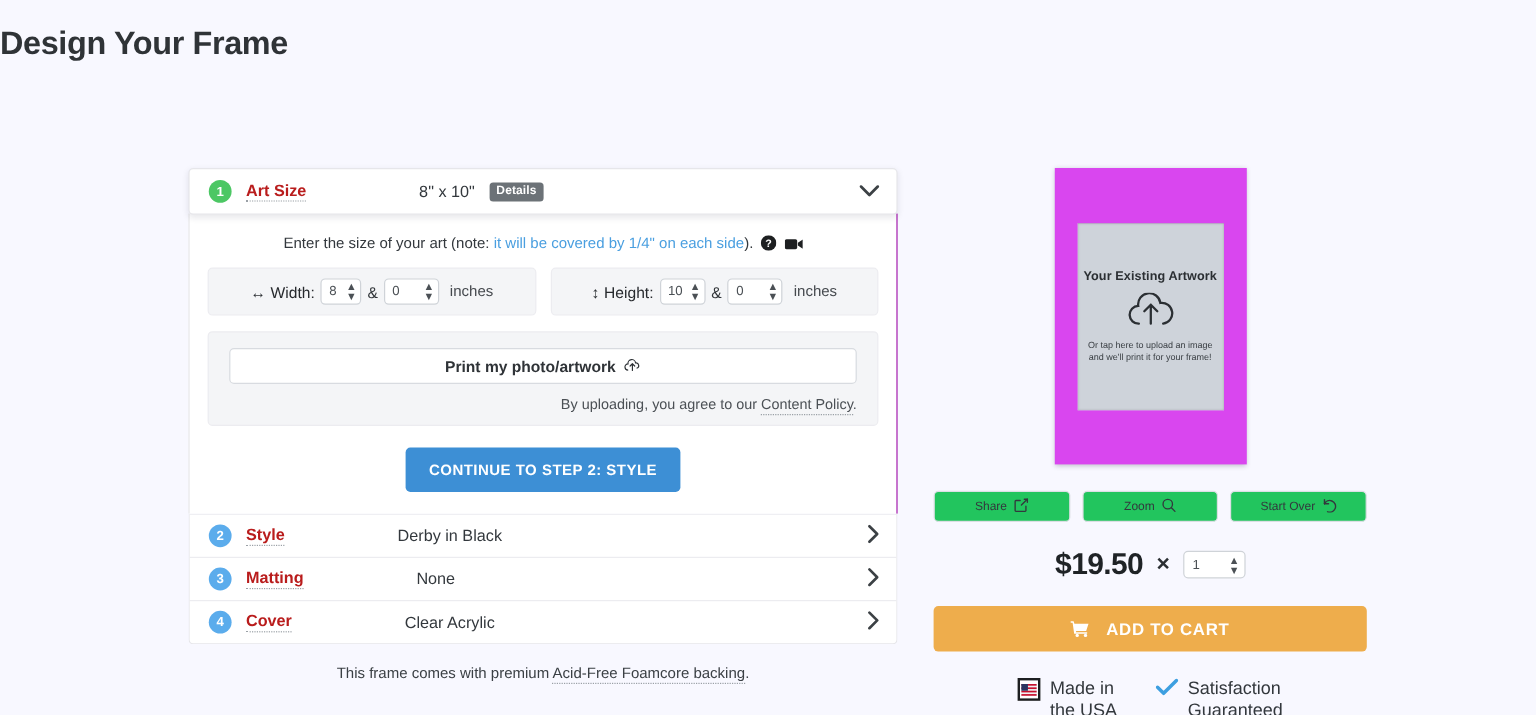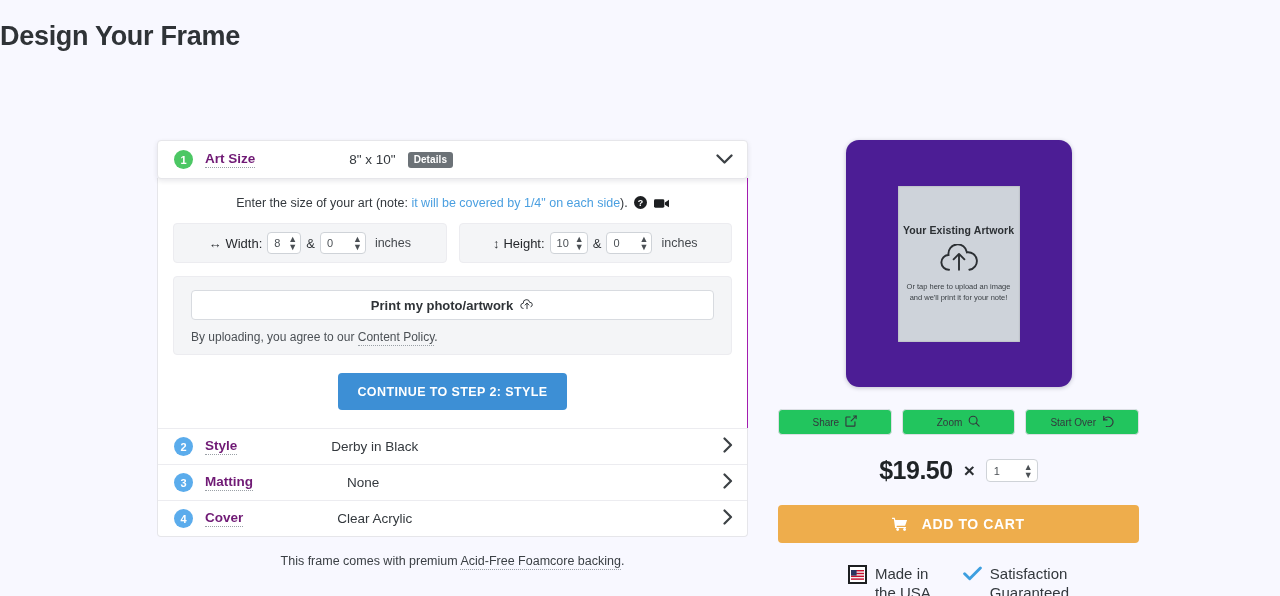--- a/index.html
+++ b/index.html
@@ -61,21 +61,21 @@
     display: flex; align-items: center; justify-content: center;
     flex: 0 0 auto;
   }
   .badge-green { background: #4cc764; }
   .badge-blue  { background: #5bacec; }
 
   .step-label {
     margin-left: 12px;
     font-size: 13.5px;
     font-weight: bold;
-    color: #701a75;
+    color: #b91c1c;
     border-bottom: 1px dotted #9aa0a6;
     padding-bottom: 1px;
     line-height: 15px;
   }
   .step-value {
     margin-left: 94px;
     font-size: 13.5px;
     color: #33383d;
   }
   .details-pill {
@@ -172,21 +172,21 @@
     border-radius: 4px;
     height: 30px;
     display: flex;
     align-items: center;
     justify-content: center;
     font-size: 13px;
     font-weight: bold;
     color: #2f3337;
   }
   .upload-note {
-    text-align: left;
+    text-align: right;
     font-size: 12px;
     color: #4b5055;
     margin-top: 10px;
   }
   .dotted { border-bottom: 1px dotted #9aa0a6; padding-bottom: 1px; }
 
   .continue-wrap { display: flex; justify-content: center; margin: 18px 0 4px; }
   .continue-btn {
     background: #3d8fd5;
     color: #fff;
@@ -228,25 +228,25 @@
     margin-top: 17px;
   }
 
   
   .preview-col {
     position: absolute;
     left: 778px; top: 88px;
     width: 361px;
   }
   .frame-outer {
-    width: 226px; height: 247px;
+    width: 160px; height: 247px;
     margin: 0 auto;
-    background: #4c1d95;
+    background: #d946ef;
     box-shadow: 0 1px 4px rgba(30,30,60,0.25);
-    display: flex; align-items: center; justify-content: center; border-radius: 13px;
+    display: flex; align-items: center; justify-content: center;
   }
   .frame-inner {
     width: 122px; height: 156px;
     background: #ced3da;
     display: flex;
     flex-direction: column;
     align-items: center;
     justify-content: center;
     text-align: center;
     box-shadow: inset 0 0 2px rgba(0,0,0,0.25);
@@ -487,21 +487,21 @@
     <div class="frame-outer">
       <div class="frame-inner">
         <div class="art-title">Your Existing Artwork</div>
         <div class="cloud-ico">
           <svg width="40" height="28" viewBox="0 0 44 31" fill="none" stroke="#2b2f33" stroke-width="2.1">
             <path d="M11 28.5a8.2 8.2 0 0 1-.6-16.4A10.2 10.2 0 0 1 30.8 9.3a7.3 7.3 0 0 1 2.6 19.2" stroke-linecap="round"></path>
             <path d="M22 28.5V11M16 17l6-6 6 6" stroke-linecap="round" stroke-linejoin="round"></path>
           </svg>
         </div>
         <div class="art-sub">Or tap here to upload an image</div>
-        <div class="art-sub">and we'll print it for your note!</div>
+        <div class="art-sub">and we'll print it for your frame!</div>
       </div>
     </div>
 
     <div class="action-row">
       <button class="action-btn">
         <span>Share</span>
         <span>
           <svg width="12" height="12" viewBox="0 0 14 14" fill="none" stroke="#33383d" stroke-width="1.3">
               <path d="M10 1.2h3v3" stroke-linecap="round"></path>
               <path d="M7.2 6.8L12.9 1.2" stroke-linecap="round"></path>

